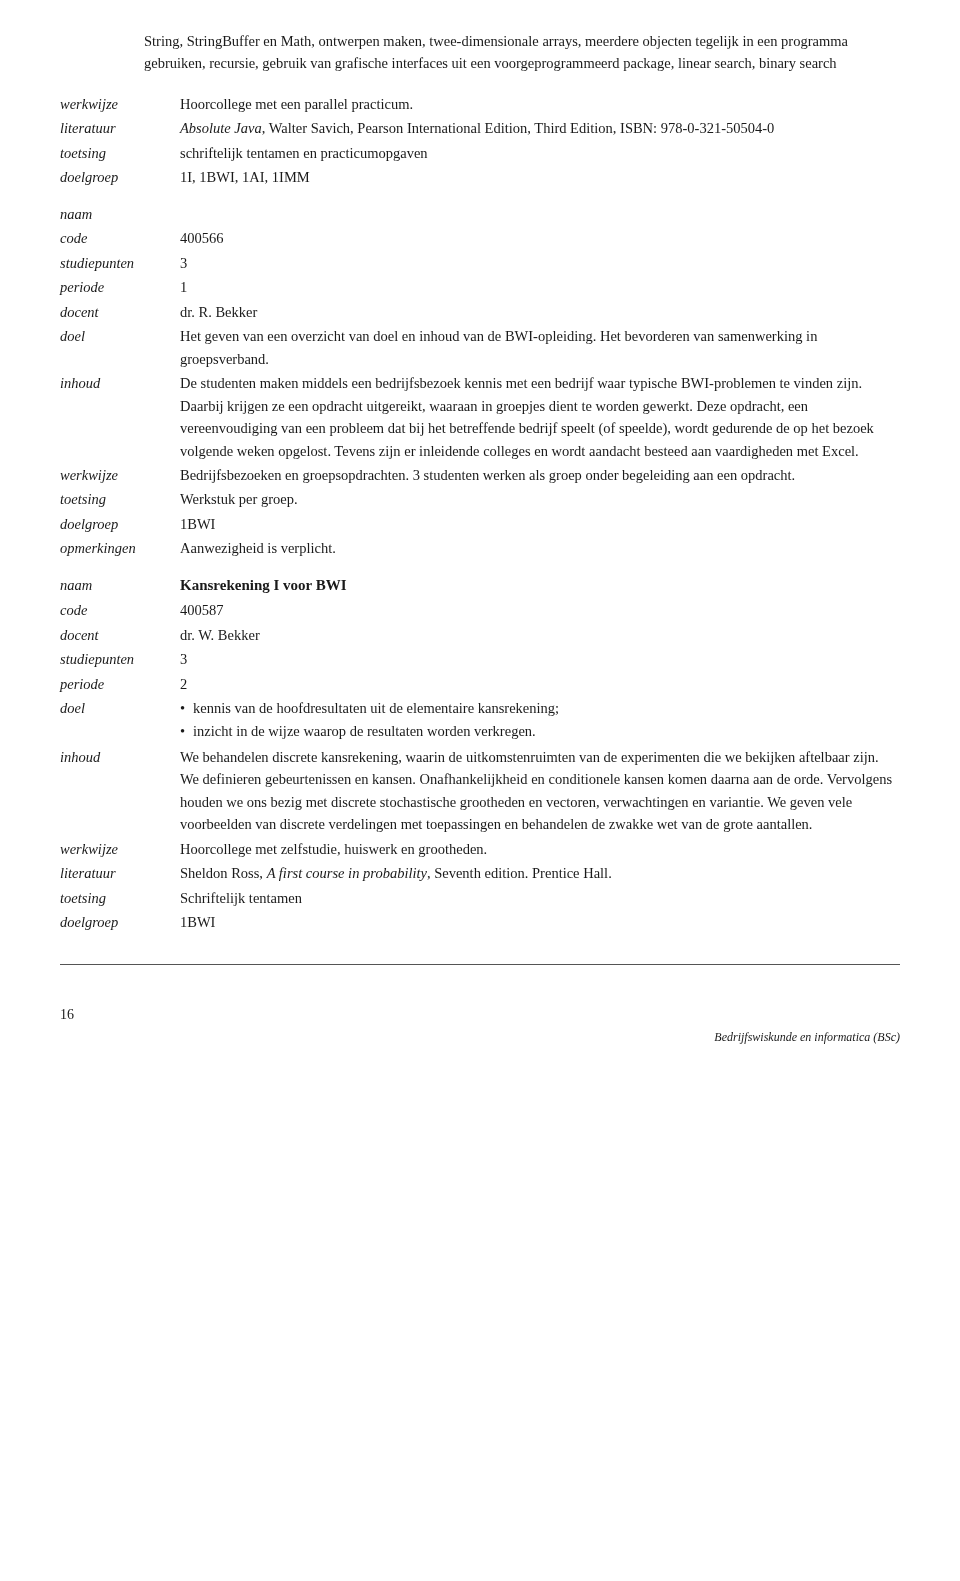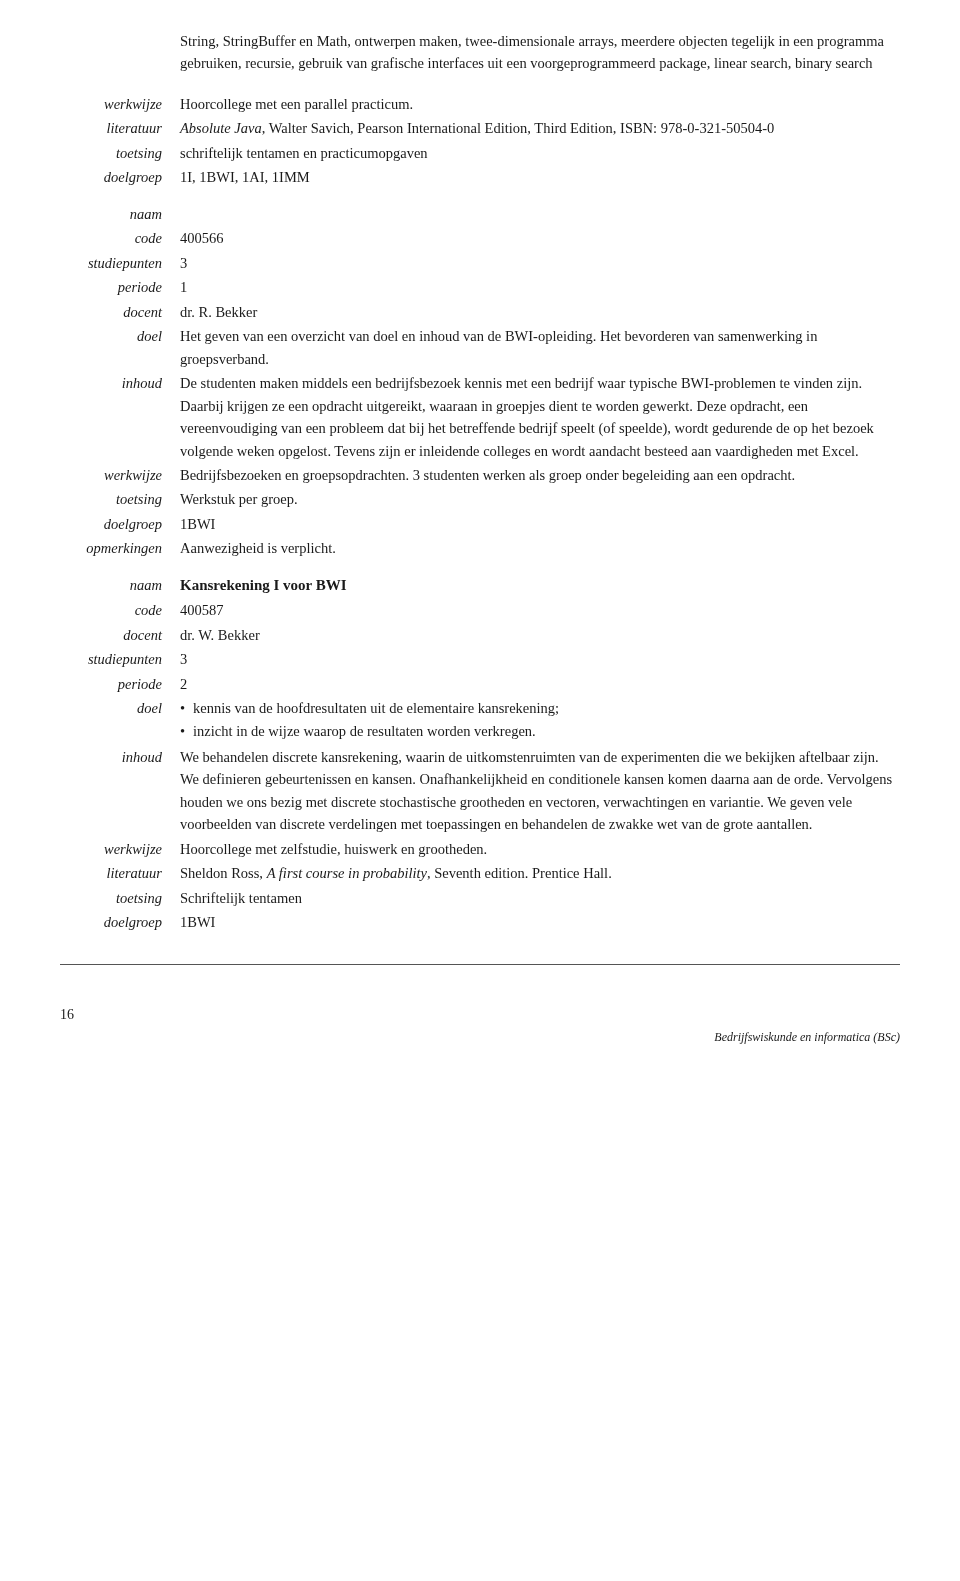--- a/index.html
+++ b/index.html
@@ -12,37 +12,37 @@
       min-height: 1581px;
       padding: 30px 60px 40px 60px;
     }
     .page-content {
       width: 100%;
     }
     .intro-block {
       margin-bottom: 18px;
     }
     .intro-text {
-      margin-left: 120px;
+      margin-left: 84px;
       line-height: 1.55;
     }
     .section {
       width: 100%;
       margin-bottom: 4px;
     }
     .row {
       display: flex;
       width: 100%;
       margin-bottom: 2px;
       line-height: 1.55;
     }
     .label-col {
       width: 120px;
       min-width: 120px;
-      text-align: right;
+      text-align: left;
       padding-right: 18px;
       font-style: italic;
       color: #1a1a1a;
       flex-shrink: 0;
     }
     .value-col {
       flex: 1;
     }
     .course-title {
       font-weight: bold;

